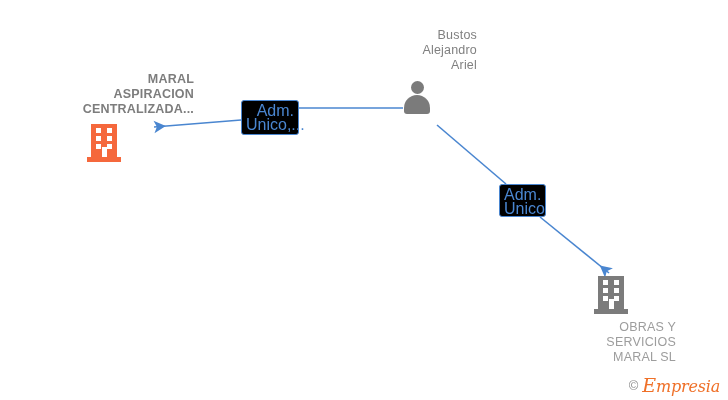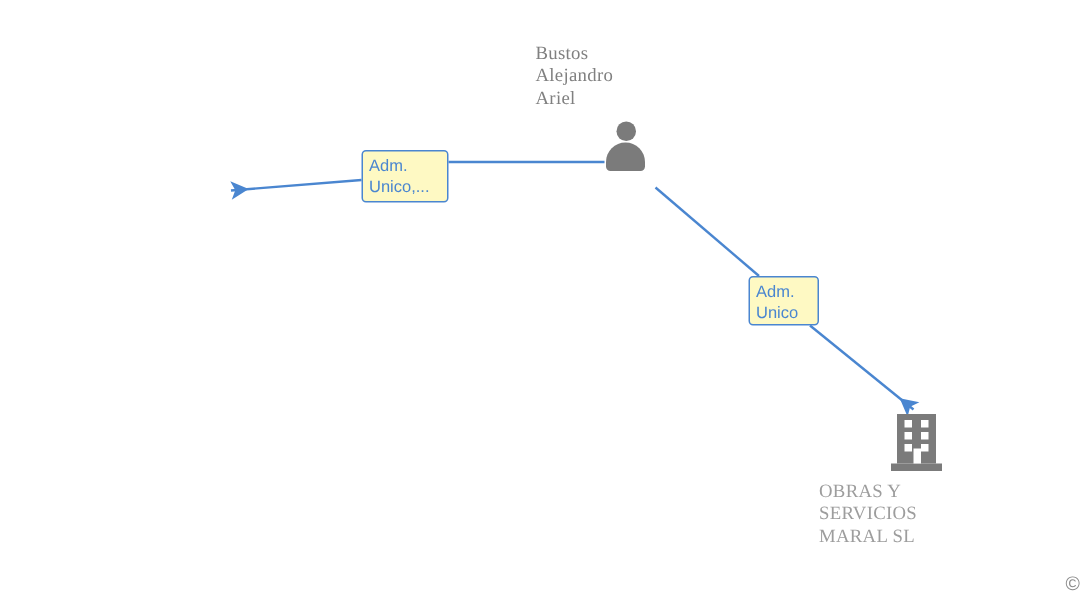--- a/index.html
+++ b/index.html
@@ -21,22 +21,21 @@
     position: absolute;
     left: 0;
     top: 0;
     width: 728px;
     height: 400px;
     overflow: visible;
   }
 
   .node {
     position: absolute;
-    text-align: left;
-    font-family: Liberation Serif, serif;
+    text-align: right;
   }
   .node-label {
     color: #808080;
     font-size: 12.5px;
     line-height: 15px;
     letter-spacing: 0.2px;
     white-space: pre-line;
   }
   .node-label.bold {
     font-weight: bold;
@@ -127,27 +126,27 @@
     top: 14px;
     width: 26px;
     height: 19px;
     background: #7b7b7b;
     border-radius: 13px 13px 3px 3px;
   }
 
   .edge-label {
     position: absolute;
     box-sizing: border-box;
-    background: #fef9c3;
+    background: #000000;
     border: 1px solid #4a86d0;
     border-radius: 3px;
     color: #4a86d0;
-    font-size: 11px;
+    font-size: 16px;
     line-height: 14px;
-    text-align: left;
+    text-align: right;
     padding: 3px 4px 2px 4px;
     white-space: pre-line;
     z-index: 5;
   }
   #edge-label-1 {
     left: 241px;
     top: 100px;
     width: 58px;
     height: 35px;
   }
@@ -201,20 +200,38 @@
       <line x1="403" y1="108" x2="299" y2="108" stroke="#4a86d0" stroke-width="1.6"></line>
       <line x1="241" y1="120" x2="154" y2="127" stroke="#4a86d0" stroke-width="1.6" marker-end="url(#arrow-left)"></line>
     </g>
 
     <g>
       <line x1="437" y1="125" x2="506" y2="184" stroke="#4a86d0" stroke-width="1.6"></line>
       <line x1="540" y1="217" x2="609" y2="273" stroke="#4a86d0" stroke-width="1.6" marker-end="url(#arrow-dr)"></line>
     </g>
   </svg>
 
+  <div class="node" id="node-maral">
+    <div class="node-label bold">MARAL
+ASPIRACION
+CENTRALIZADA...</div>
+    <div class="icon-wrap">
+      <div class="building">
+        <div class="body" style="background:#f5683c"></div>
+        <div class="base" style="background:#f5683c"></div>
+        <div class="win" style="left:9px;  top:4px;"></div>
+        <div class="win" style="left:20px; top:4px;"></div>
+        <div class="win" style="left:9px;  top:12px;"></div>
+        <div class="win" style="left:20px; top:12px;"></div>
+        <div class="win" style="left:9px;  top:20px;"></div>
+        <div class="win" style="left:20px; top:20px;"></div>
+        <div class="door"></div>
+      </div>
+    </div>
+  </div>
 
   <div class="node" id="node-person">
     <div class="node-label">Bustos
 Alejandro
 Ariel</div>
     <div class="icon-wrap">
       <div class="person">
         <div class="head"></div>
         <div class="shoulders"></div>
       </div>
@@ -241,15 +258,16 @@
   </div>
 
   <div class="edge-label" id="edge-label-1">Adm.
 Unico,...</div>
 
   <div class="edge-label" id="edge-label-2">Adm.
 Unico</div>
 
   <div id="watermark">
     <span class="copy">©</span>
+    <span class="brand"><span class="cap">E</span><span>mpresia</span></span>
   </div>
 
 </div>
 
 </body></html>

